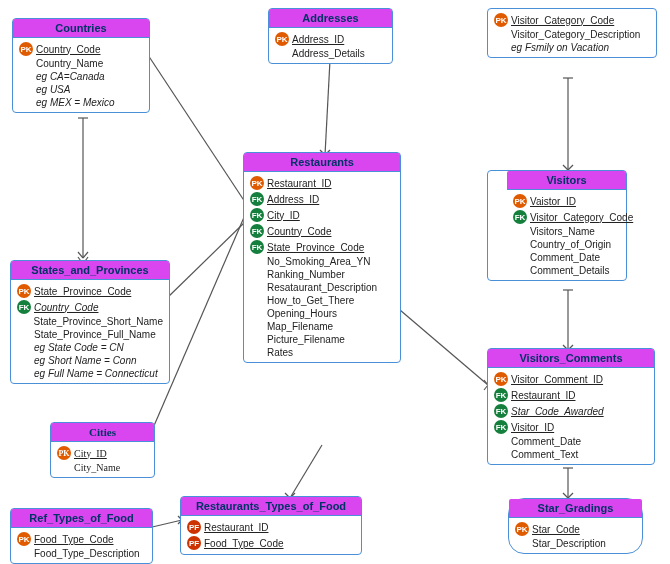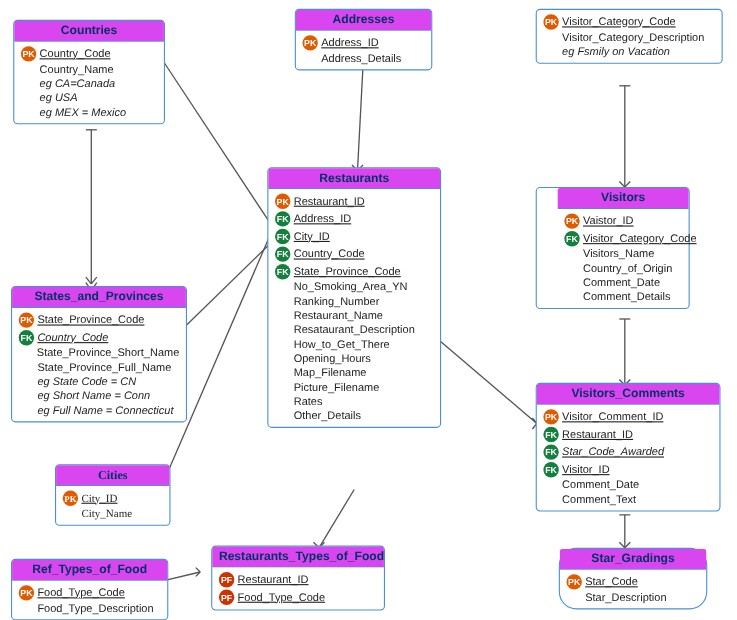--- a/index.html
+++ b/index.html
@@ -250,24 +250,20 @@
       <div class="field-row">
         <span class="no-badge"></span>
         <span class="field-name">No_Smoking_Area_YN</span>
       </div>
       <div class="field-row">
         <span class="no-badge"></span>
         <span class="field-name">Ranking_Number</span>
       </div>
       <div class="field-row">
         <span class="no-badge"></span>
-        <span class="field-name">Restaurant_Name</span>
-      </div>
-      <div class="field-row">
-        <span class="no-badge"></span>
         <span class="field-name">Resataurant_Description</span>
       </div>
       <div class="field-row">
         <span class="no-badge"></span>
         <span class="field-name">How_to_Get_There</span>
       </div>
       <div class="field-row">
         <span class="no-badge"></span>
         <span class="field-name">Opening_Hours</span>
       </div>
@@ -275,43 +271,39 @@
         <span class="no-badge"></span>
         <span class="field-name">Map_Filename</span>
       </div>
       <div class="field-row">
         <span class="no-badge"></span>
         <span class="field-name">Picture_Filename</span>
       </div>
       <div class="field-row">
         <span class="no-badge"></span>
         <span class="field-name">Rates</span>
-      </div>
-      <div class="field-row">
-        <span class="no-badge"></span>
-        <span class="field-name">Other_Details</span>
       </div>
     </div>
   </div>
 
   <div class="entity-box" style="left:10px; top:508px; width:143px;">
     <div class="entity-header">Ref_Types_of_Food</div>
     <div class="entity-body">
       <div class="field-row">
         <span class="key-badge pk-badge">PK</span>
         <span class="field-name underline">Food_Type_Code</span>
       </div>
       <div class="field-row">
         <span class="no-badge"></span>
         <span class="field-name">Food_Type_Description</span>
       </div>
     </div>
   </div>
 
-  <div class="entity-box" style="left:192px; top:496px; width:158px;">
+  <div class="entity-box" style="left:180px; top:496px; width:182px;">
     <div class="entity-header">Restaurants_Types_of_Food</div>
     <div class="entity-body">
       <div class="field-row">
         <span class="key-badge" style="background:#cc3300;">PF</span>
         <span class="field-name underline">Restaurant_ID</span>
       </div>
       <div class="field-row">
         <span class="key-badge" style="background:#cc3300;">PF</span>
         <span class="field-name underline">Food_Type_Code</span>
       </div>

